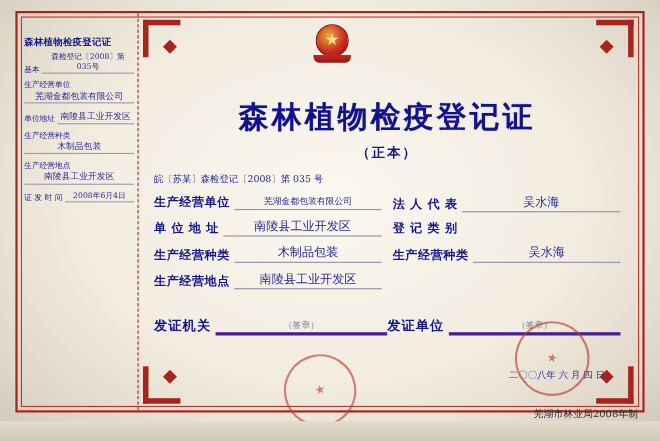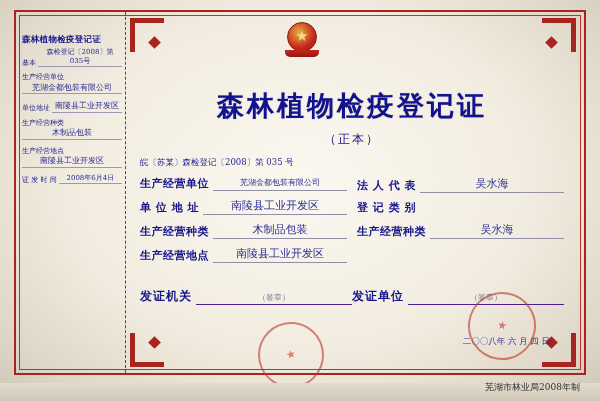--- a/index.html
+++ b/index.html
@@ -108,21 +108,21 @@
   }
   .doc-title{
     text-align:center;font-weight:bold;
     color:#12128c;
     font-size:27px;letter-spacing:3px;
     margin-top:28px;
     text-shadow:0 0 1px rgba(18,18,140,0.4);
   }
   .doc-sub{
     text-align:center;color:#14148c;font-size:12px;
-    margin-top:7px;letter-spacing:2px;
+    margin-top:7px;letter-spacing:2px;font-weight:bold;
   }
   .doc-no{
     text-align:left;color:#1b1b8e;font-size:8.5px;
     margin-top:9px;padding-right:4px;
     font-family:"DejaVu Serif","Liberation Serif",serif;
   }
   .doc-no .hand{
     font-family:"DejaVu Serif","Liberation Serif",serif;
     color:#2b2b96;
   }
@@ -153,21 +153,21 @@
   .signs{
     margin-top:18px;display:flex;
     align-items:flex-end;
   }
   .sign{flex:1;display:flex;align-items:flex-end;}
   .s-lbl{
     color:#14148c;font-size:12px;font-weight:bold;letter-spacing:1px;
     white-space:nowrap;
   }
   .s-val{
-    flex:1;margin-left:4px;border-bottom:1px solid #4c1d95;
+    flex:1;margin-left:4px;border-bottom:3px solid #4c1d95;
     text-align:center;color:#7a7a90;font-size:8px;padding-bottom:1px;
     font-family:"DejaVu Serif","Liberation Serif",serif;
   }
   .date-line{
     text-align:right;margin-top:31px;padding-right:14px;
     font-family:"DejaVu Serif","Liberation Serif",serif;
     color:#2b2b96;font-size:8.5px;
   }
 
   
@@ -184,21 +184,21 @@
     left:258px;top:322px;width:62px;height:62px;
     opacity:0.6;
   }
   .seal-right{
     left:468px;top:292px;width:64px;height:64px;
     transform:rotate(9deg);opacity:0.62;
   }
   .seal-inner-star{font-size:11px;}
 
   .footer{
-    position:absolute;right:20px;bottom:7px;
+    position:absolute;right:20px;bottom:18px;
     color:#2a2a2a;font-size:9px;
     font-family:"DejaVu Serif","Liberation Serif",serif;
   }
   .bottom-band{
     position:absolute;left:0;right:0;bottom:0;height:18px;
     background:linear-gradient(#e3ddce,#cfc7b6);
   }
 </style>
 </head>
 <body>

